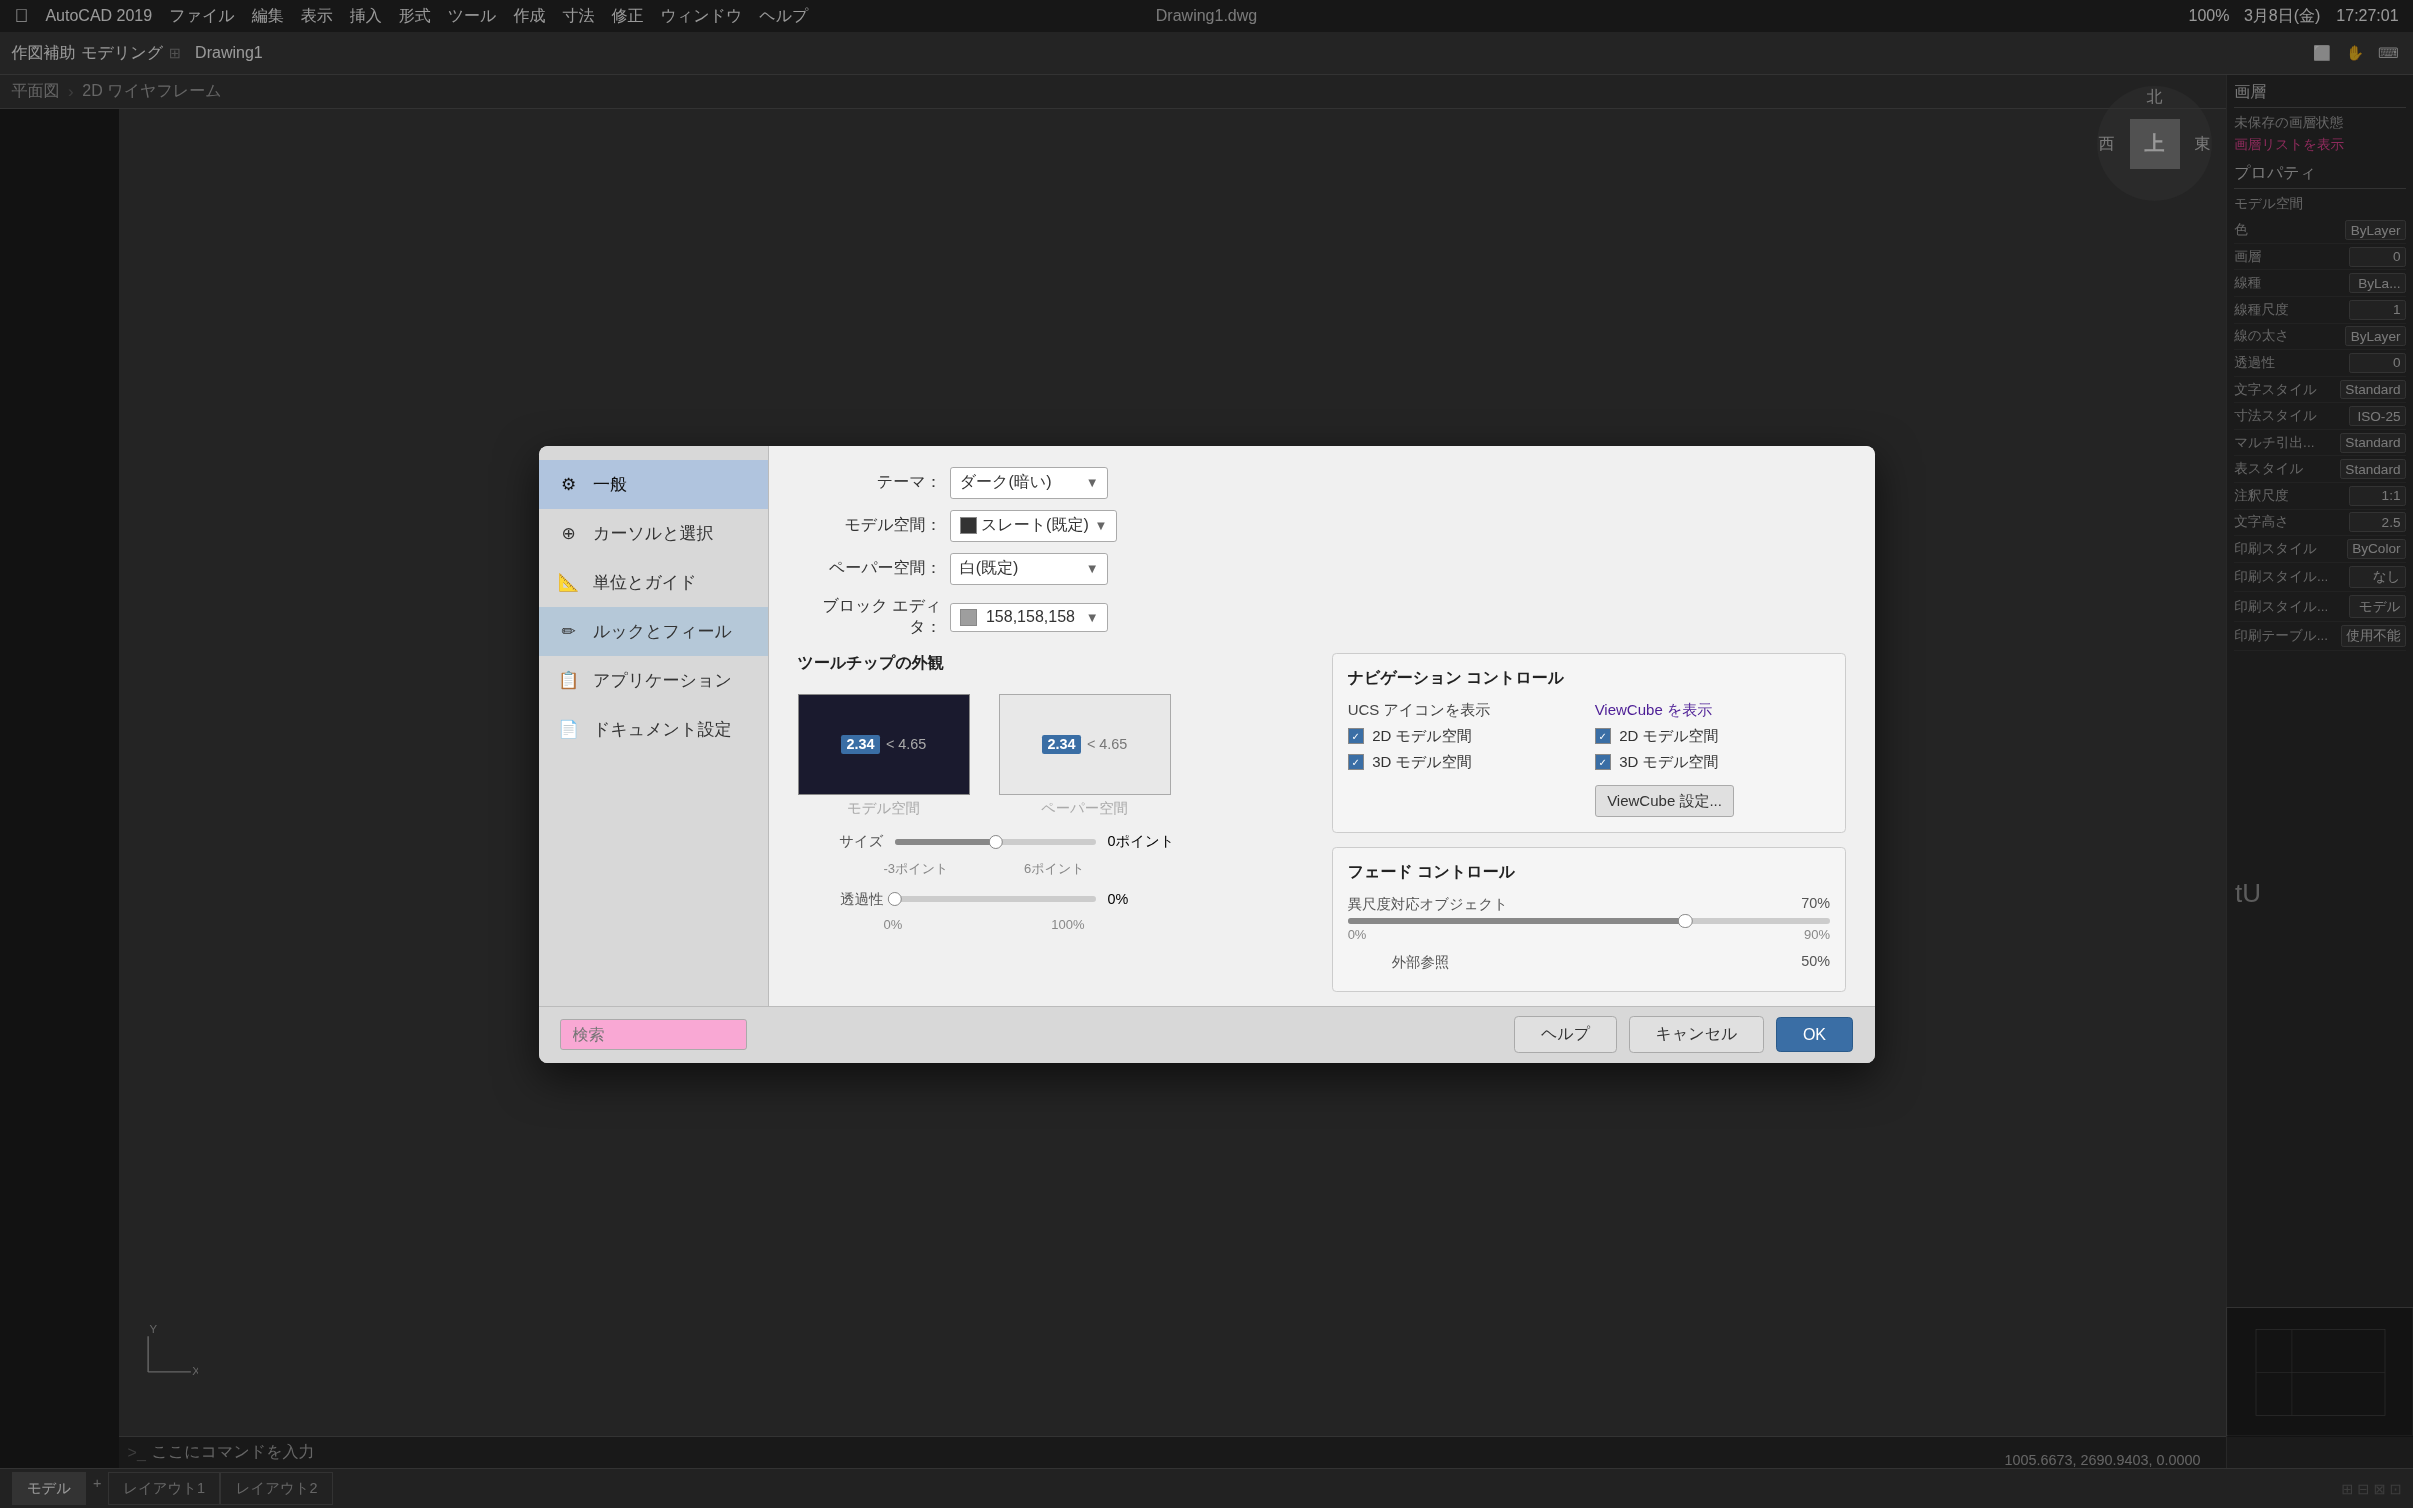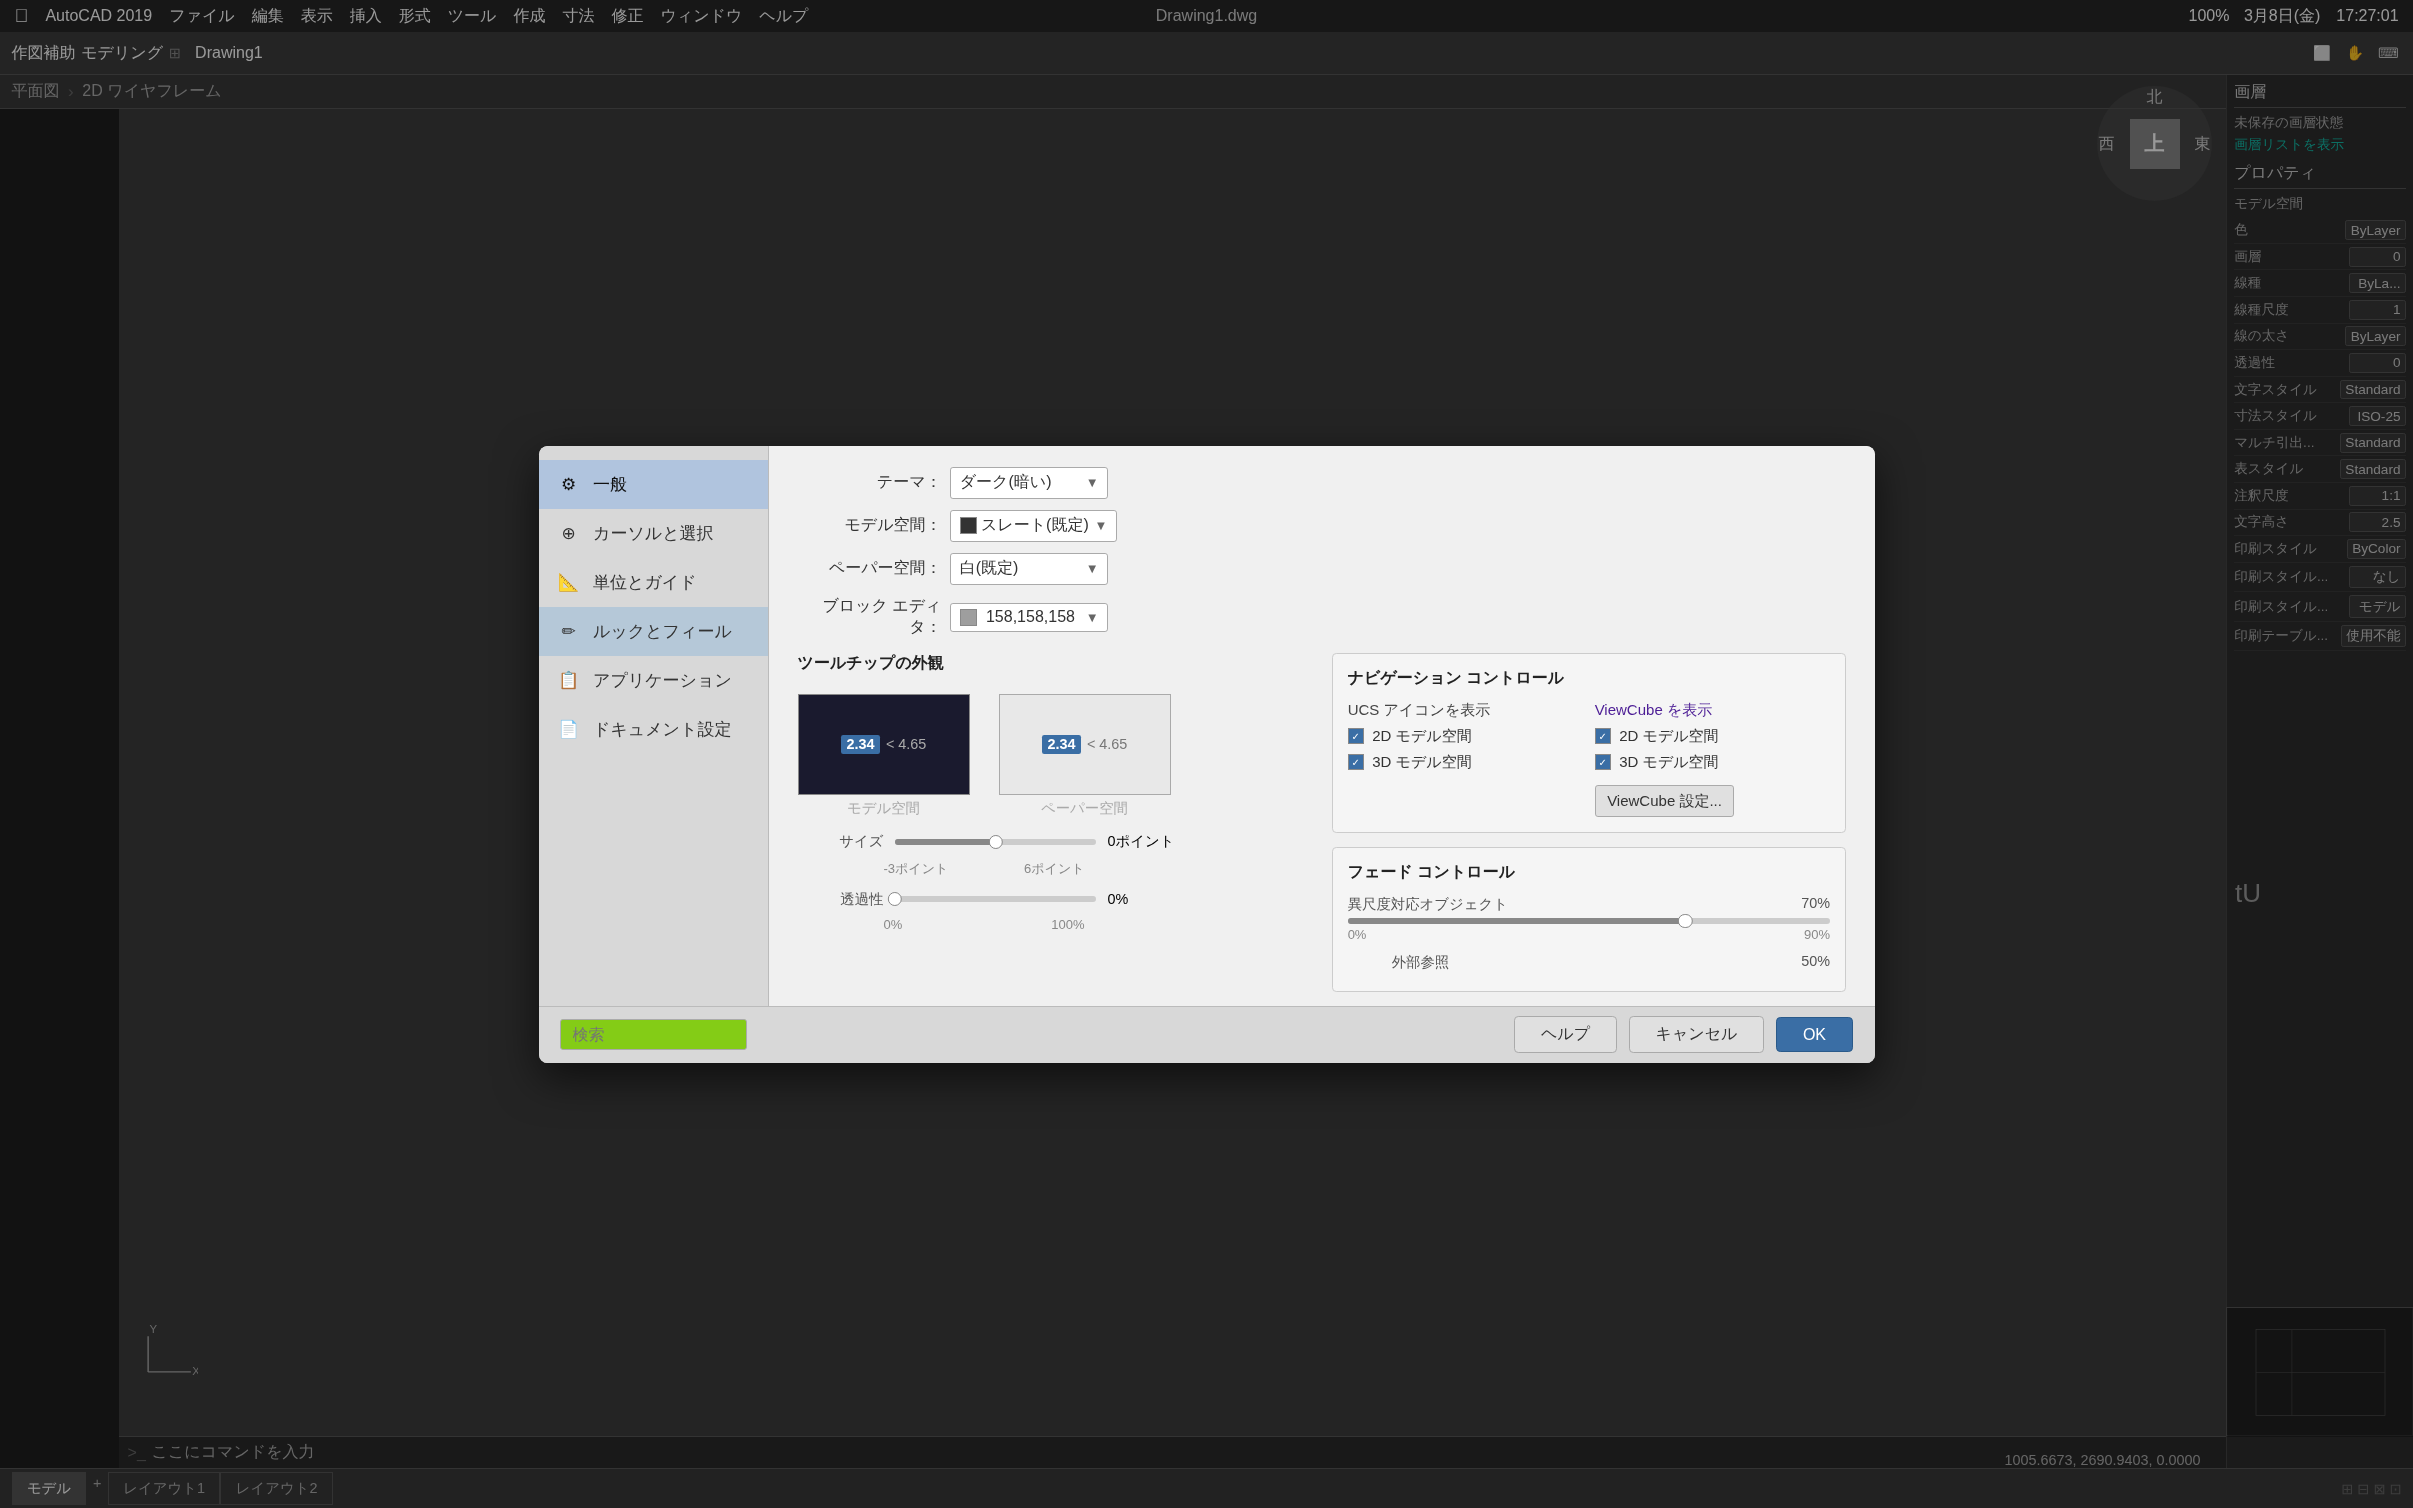--- a/index.html
+++ b/index.html
@@ -524,21 +524,21 @@
     .dialog-bottom {
       height: 57px;
       background: #d8d8d8;
       border-top: 0.7px solid #bbb;
       display: flex;
       align-items: center;
       justify-content: space-between;
       padding: 0 21.5px;
     }
     .search-input {
-      background: #84cc16;
+      background: #f9a8d4;
       border: 0.7px solid #aaa;
       border-radius: 2.9px;
       padding: 5.7px 11.5px;
       font-size: 16px;
       color: #333;
       width: 187px;
     }
     .dialog-btn {
       padding: 7.2px 26px;
       border-radius: 4.3px;
@@ -647,21 +647,21 @@
     <span class="viewcube-label vc-top">北</span>
     <span class="viewcube-label vc-west">西</span>
     <span class="viewcube-label vc-east">東</span>
     <div class="viewcube-center">上</div>
   </div>
 </div>
 
 <div class="right-sidebar">
   <div class="right-sidebar-title">画層</div>
   <div style="font-size:13.6px; color:#aaa; margin-bottom:4.3px;">未保存の画層状態</div>
-  <div style="font-size:13.6px; color:#14b8a6; margin-bottom:8.6px; cursor:pointer;">画層リストを表示</div>
+  <div style="font-size:13.6px; color:#ec4899; margin-bottom:8.6px; cursor:pointer;">画層リストを表示</div>
 
   <div class="right-sidebar-title">プロパティ</div>
   <div style="font-size:13.6px; color:#aaa; margin-bottom:4.3px;">モデル空間</div>
 
   <div class="prop-row">
     <span class="prop-label">色</span>
     <span class="prop-value">ByLayer</span>
   </div>
   <div class="prop-row">
     <span class="prop-label">画層</span>

